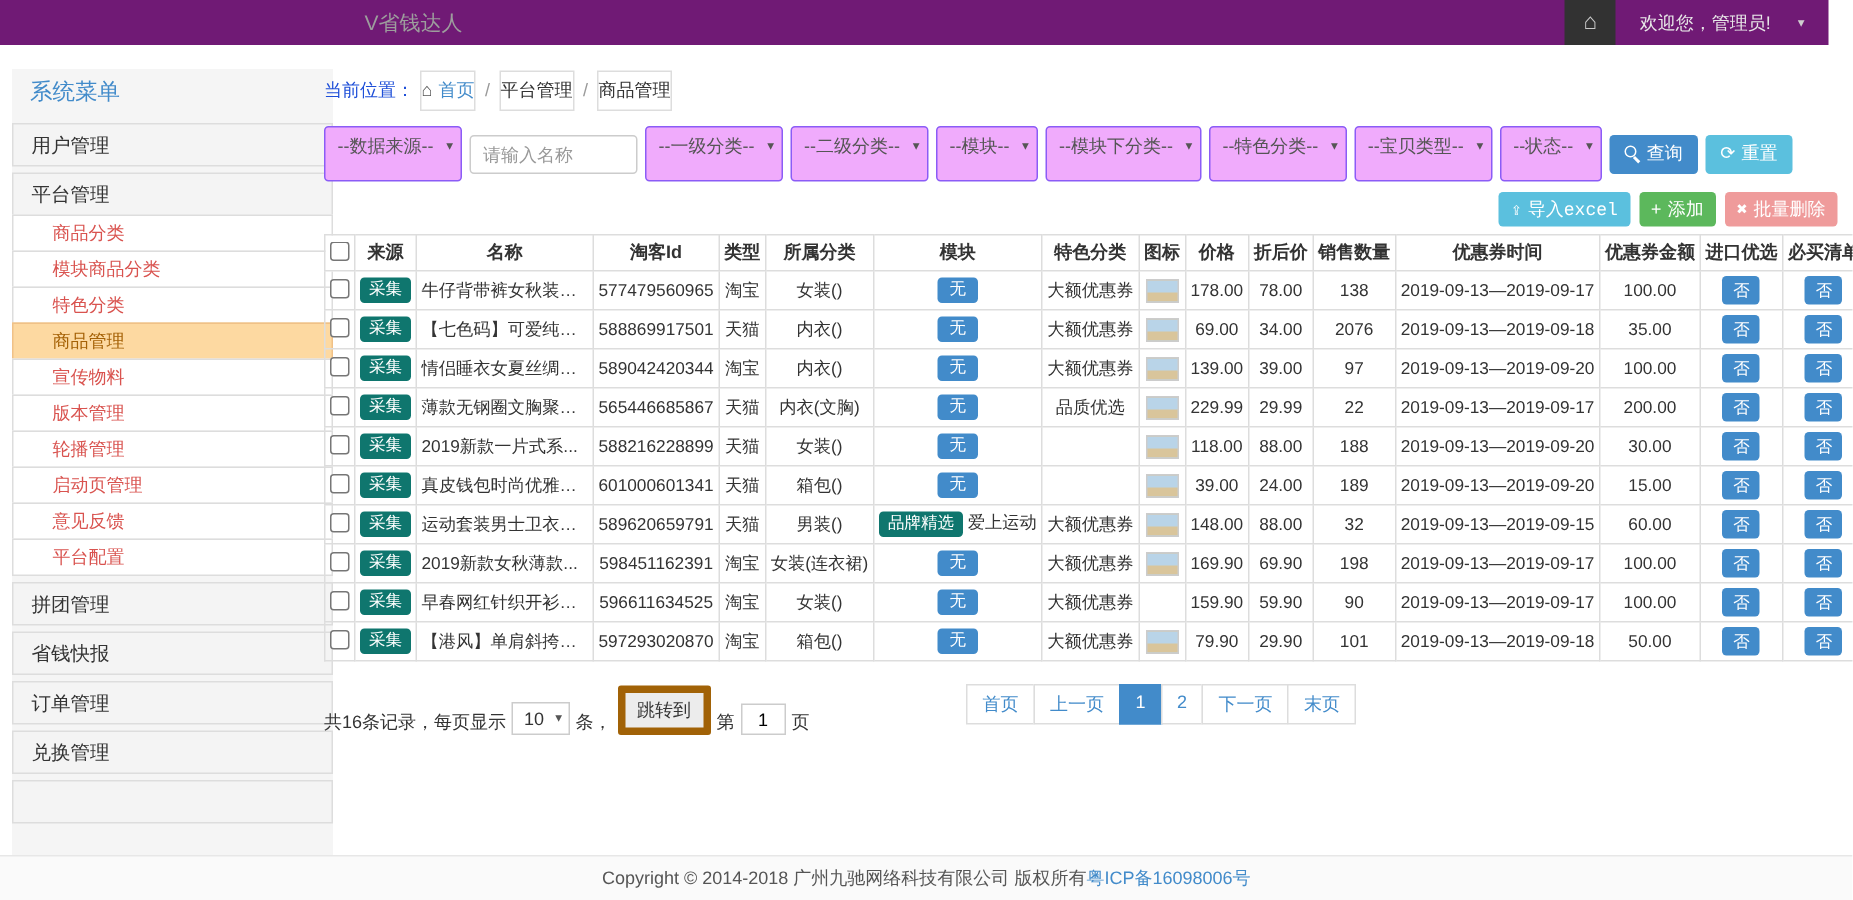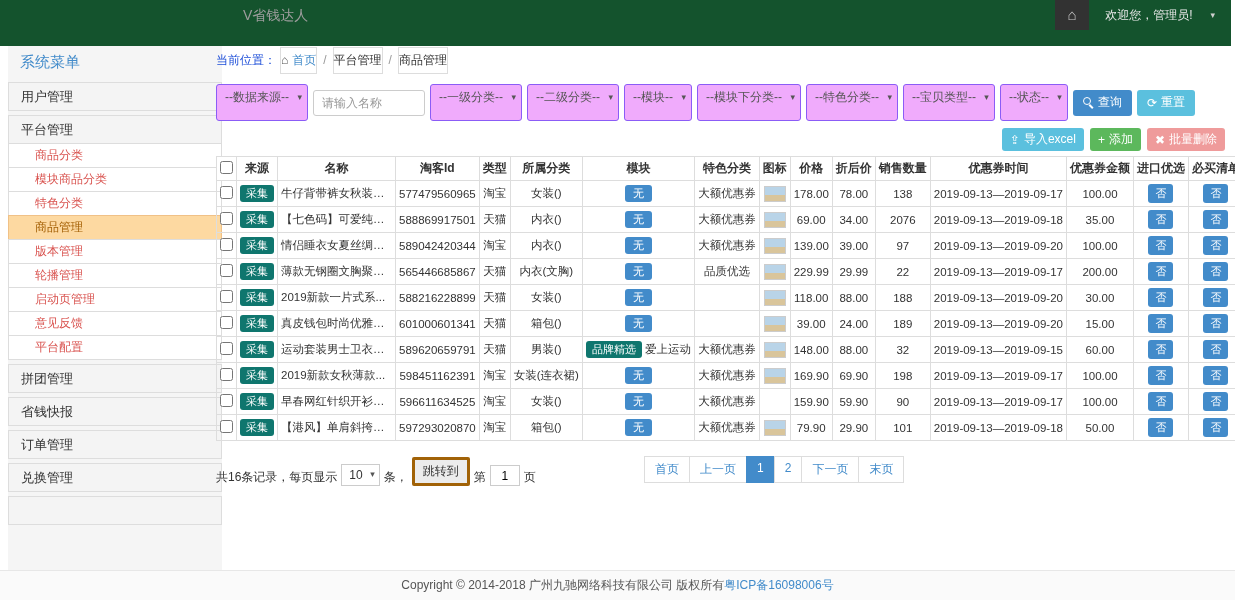--- a/index.html
+++ b/index.html
@@ -1,21 +1,21 @@
 <!DOCTYPE html>
 <html><head>
 <meta charset="utf-8">
 <style>
 *{margin:0;padding:0;box-sizing:border-box}
 html,body{width:1235px;height:600px}
 body{position:relative;overflow:hidden;background:#fff;color:#333;
      font-family:"Liberation Sans","DejaVu Sans",sans-serif;font-size:12px}
 
 
-.topbar{position:absolute;top:0;left:0;right:4px;height:46px;background:#14532d}
+.topbar{position:absolute;top:0;left:0;right:16px;height:30px;background:#701a75}
 .topbar-title{position:absolute;left:243px;top:0;line-height:30px;font-size:14px;color:#9d9d9d}
 .topbar-right{position:absolute;right:0;top:0;height:30px;display:flex;align-items:stretch}
 .home-btn{width:34px;background:#323232;color:#c9c9c9;text-align:center;line-height:30px;font-size:15px;cursor:pointer;border:none}
 .user-menu{display:flex;align-items:center;gap:18px;padding:0 16px;color:#e8e8e8;cursor:pointer}
 .caret-glyph{font-size:9px;color:#cfcfcf}
 
 
 .sidebar{position:absolute;left:8px;top:46px;width:214px;height:524px;overflow:hidden;background:#f5f5f5}
 .side-title{height:32px;line-height:32px;padding-left:12px;color:#428bca;font-size:15px}
 .side-item{border:1px solid #ddd;cursor:pointer;background:#fff}
@@ -35,21 +35,21 @@
 
 .filter-bar{position:absolute;left:216px;top:84px;right:10px;display:flex;align-items:center;gap:5px}
 .filter-controls{display:flex;align-items:center;gap:5px}
 .f-select{height:37px;line-height:24px;border:1px solid #8b5cf6;border-radius:3px;background:#f0abfc;color:#555;
           padding:0 18px 0 8px;position:relative;white-space:nowrap;cursor:pointer}
 .f-caret{position:absolute;right:5px;top:0;font-size:9px;color:#555;line-height:24px}
 .f-input{height:26px;width:112px;border:1px solid #ccc;border-radius:3px;padding:0 8px;font-size:12px;
          font-family:inherit;color:#333}
 .f-input::placeholder{color:#999}
 .btn{height:26px;border:none;border-radius:3px;color:#fff;font-size:12px;padding:0 10px;cursor:pointer;
-     display:inline-flex;align-items:center;gap:4px;font-family:Liberation Sans, sans-serif}
+     display:inline-flex;align-items:center;gap:4px;font-family:Liberation Mono, monospace}
 .btn-primary{background:#428bca}
 .btn-info{background:#5bc0de}
 .search-glyph{position:relative;display:inline-block;width:11px;height:11px}
 .search-glyph::before{content:'';position:absolute;left:0;top:0;width:6px;height:6px;border:1.5px solid #fff;border-radius:50%}
 .search-glyph::after{content:'';position:absolute;left:7px;top:7px;width:5px;height:1.5px;background:#fff;
                      transform:rotate(45deg);transform-origin:0 0}
 
 
 .toolbar{position:absolute;right:10px;top:128px;display:flex;gap:6px}
 .btn-sm{height:23px;font-size:12px;padding:0 8px}
@@ -69,21 +69,21 @@
 .badge-primary{background:#428bca;padding:2px 8px}
 .btn-xs{border:none;border-radius:3px;color:#fff;font-size:11px;padding:2px 7px;cursor:pointer;font-family:inherit}
 .btn-blue{background:#428bca}
 .thumb{display:inline-block;width:22px;height:16px;vertical-align:middle;border:1px solid #ccc;
        background:linear-gradient(180deg,#b9d4e8 0%,#b9d4e8 55%,#d9c59b 55%,#d9c59b 100%)}
 
 
 .record-bar{position:absolute;left:216px;top:457px;display:flex;align-items:flex-end;gap:4px;font-size:12px}
 .per-page{position:relative;border:1px solid #ccc;background:#fff;padding:3px 16px 3px 7px;cursor:pointer}
 .pp-caret{position:absolute;right:4px;top:4px;font-size:9px;color:#555}
-.jump-btn{background:#ececec;border:3px solid #a16207;border-radius:2px;padding:3px 8px;cursor:pointer;color:#333}
+.jump-btn{background:#ececec;border:5px solid #a16207;border-radius:2px;padding:3px 8px;cursor:pointer;color:#333}
 .jump-input{width:30px;height:21px;border:1px solid #ccc;text-align:center;font-size:12px;font-family:inherit}
 .pagination{position:absolute;left:645px;top:456px;display:flex}
 .page-btn{border:1px solid #ddd;background:#fff;color:#428bca;padding:4px 10px;margin-left:-1px;cursor:pointer;font-size:12px}
 .page-btn.active{background:#428bca;border-color:#428bca;color:#fff}
 
 
 .footer{position:absolute;left:0;right:0;bottom:0;height:30px;background:#fafafa;border-top:1px solid #e7e7e7;
         text-align:center;line-height:29px;font-size:12px;color:#555}
 .footer .icp{color:#428bca;text-decoration:none;cursor:pointer}
 </style>
@@ -103,20 +103,21 @@
 
 <div class="sidebar">
   <div class="side-title">系统菜单</div>
   <div>
       <div class="side-item side-top">用户管理</div>
       <div class="side-item side-top">平台管理</div>
       <div class="side-item side-sub">商品分类</div>
       <div class="side-item side-sub">模块商品分类</div>
       <div class="side-item side-sub">特色分类</div>
       <div class="side-item side-sub active">商品管理</div>
+      <div class="side-item side-sub">宣传物料</div>
       <div class="side-item side-sub">版本管理</div>
       <div class="side-item side-sub">轮播管理</div>
       <div class="side-item side-sub">启动页管理</div>
       <div class="side-item side-sub">意见反馈</div>
       <div class="side-item side-sub">平台配置</div>
       <div class="side-item side-top">拼团管理</div>
       <div class="side-item side-top">省钱快报</div>
       <div class="side-item side-top">订单管理</div>
       <div class="side-item side-top">兑换管理</div>
       <div class="side-item side-top"></div>

